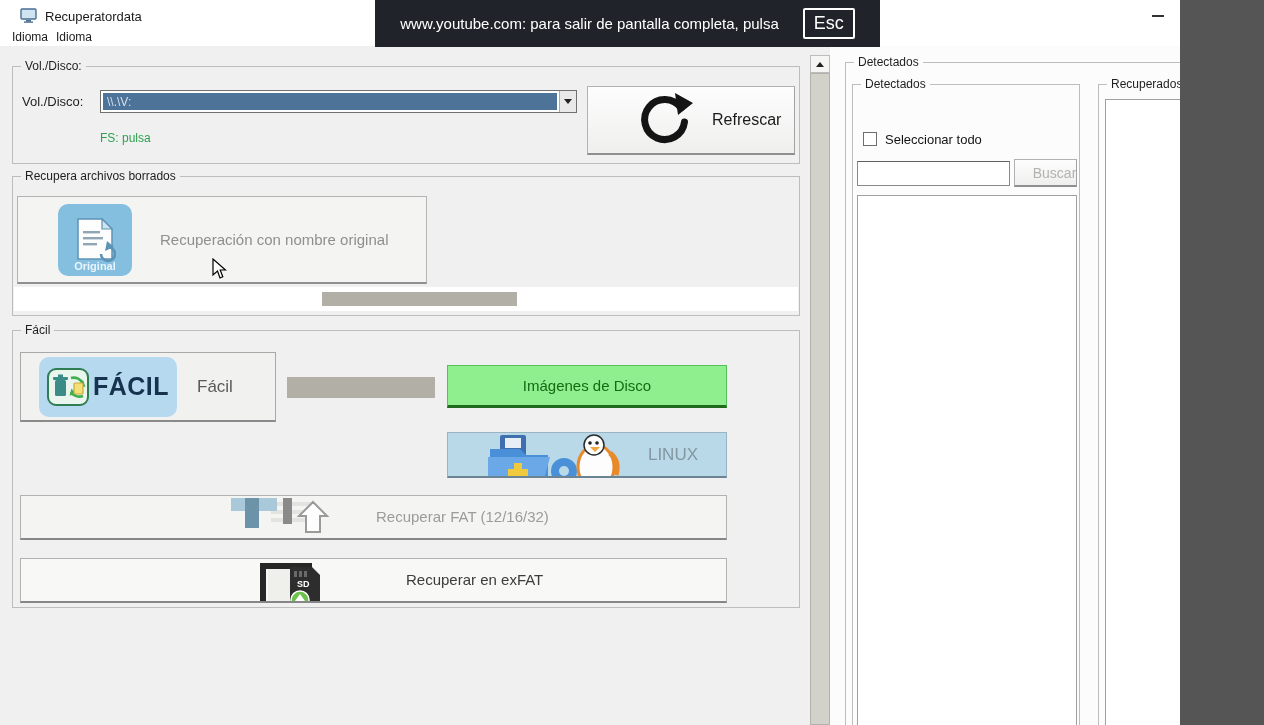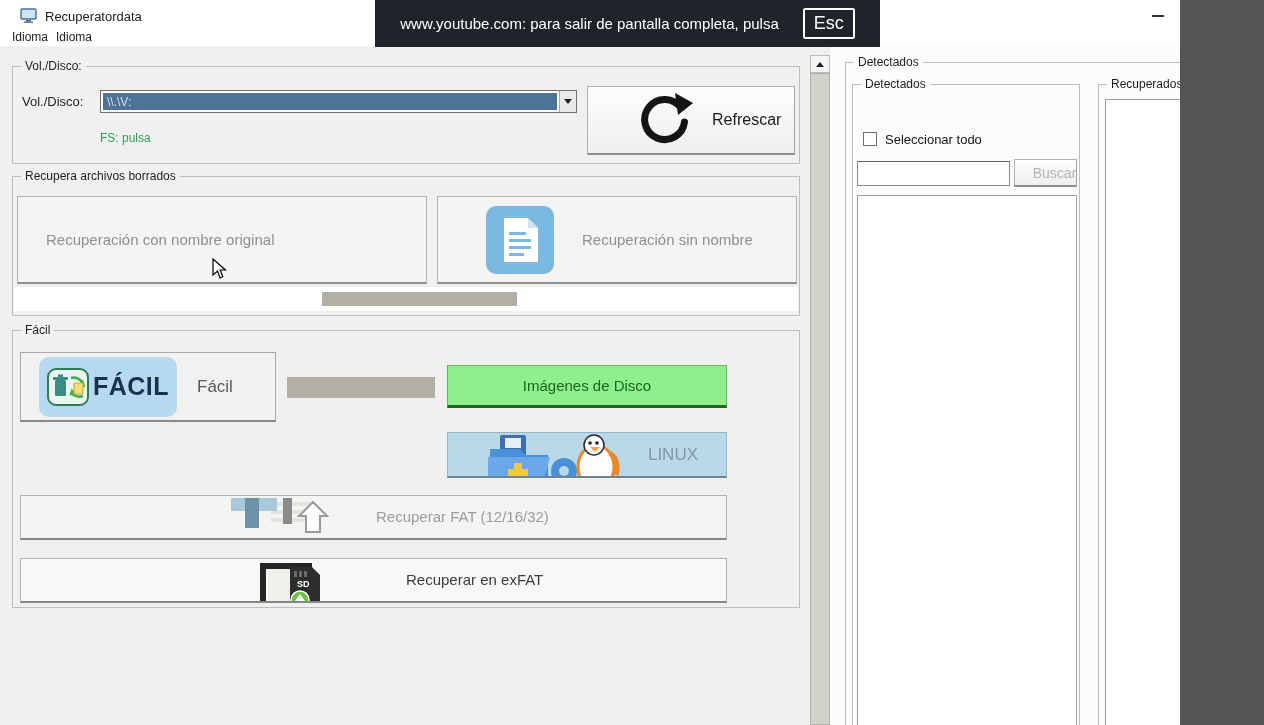--- a/index.html
+++ b/index.html
@@ -212,36 +212,35 @@
       <polygon points="39,2 57,12 42,24" fill="#141414"></polygon>
     </svg>
     <span class="refresh-label">Refrescar</span>
   </div>
 
   <div class="group" style="left:12px; top:176px; width:788px; height:140px;">
     <span class="glabel">Recupera archivos borrados</span>
   </div>
 
   <div class="rec-btn" style="left:17px; top:196px; width:410px; height:88px;">
+    <div class="icon-tile tile-original">
+      <svg width="42" height="46" viewBox="0 0 42 46">
+        <path d="M4,2 h24 l10,10 v30 h-34 z" fill="#fdfdfd" stroke="#5d93b5" stroke-width="1.5"></path>
+        <path d="M28,2 l10,10 h-10 z" fill="#cfe3f0" stroke="#5d93b5" stroke-width="1.2"></path>
+        <rect x="9" y="14" width="17" height="2.4" fill="#8fa6b5"></rect>
+        <rect x="9" y="20" width="20" height="2.4" fill="#8fa6b5"></rect>
+        <rect x="9" y="26" width="14" height="2.4" fill="#8fa6b5"></rect>
+        <path d="M34,30 a7,7 0 1 1 -7,7" fill="none" stroke="#5d93b5" stroke-width="2.6"></path>
+        <polygon points="33,24 40,30 31,34" fill="#5d93b5"></polygon>
+      </svg>
+      <span class="tile-caption">Original</span>
+    </div>
     <span class="rec-label">Recuperación con nombre original</span>
   </div>
 
-  <div class="rec-btn" style="left:437px; top:196px; width:360px; height:88px;">
-    <div class="icon-tile tile-plain">
-      <svg width="40" height="48" viewBox="0 0 40 48">
-        <path d="M4,2 h24 l10,10 v34 h-34 z" fill="#ffffff"></path>
-        <path d="M28,2 l10,10 h-10 z" fill="#cfe3f0"></path>
-        <rect x="9" y="16" width="17" height="3" fill="#7cb9de"></rect>
-        <rect x="9" y="23" width="22" height="3" fill="#7cb9de"></rect>
-        <rect x="9" y="30" width="22" height="3" fill="#7cb9de"></rect>
-        <rect x="9" y="37" width="15" height="3" fill="#7cb9de"></rect>
-      </svg>
-    </div>
-    <span class="rec-label">Recuperación sin nombre</span>
-  </div>
 
   <div class="abs white-strip"></div>
   <div class="gray-bar" style="left:322px; top:292px; width:195px; height:14px;"></div>
 
   <div class="group" style="left:12px; top:330px; width:788px; height:278px;">
     <span class="glabel">Fácil</span>
   </div>
 
   <div class="abs facil-btn">
     <div class="facil-blue">

